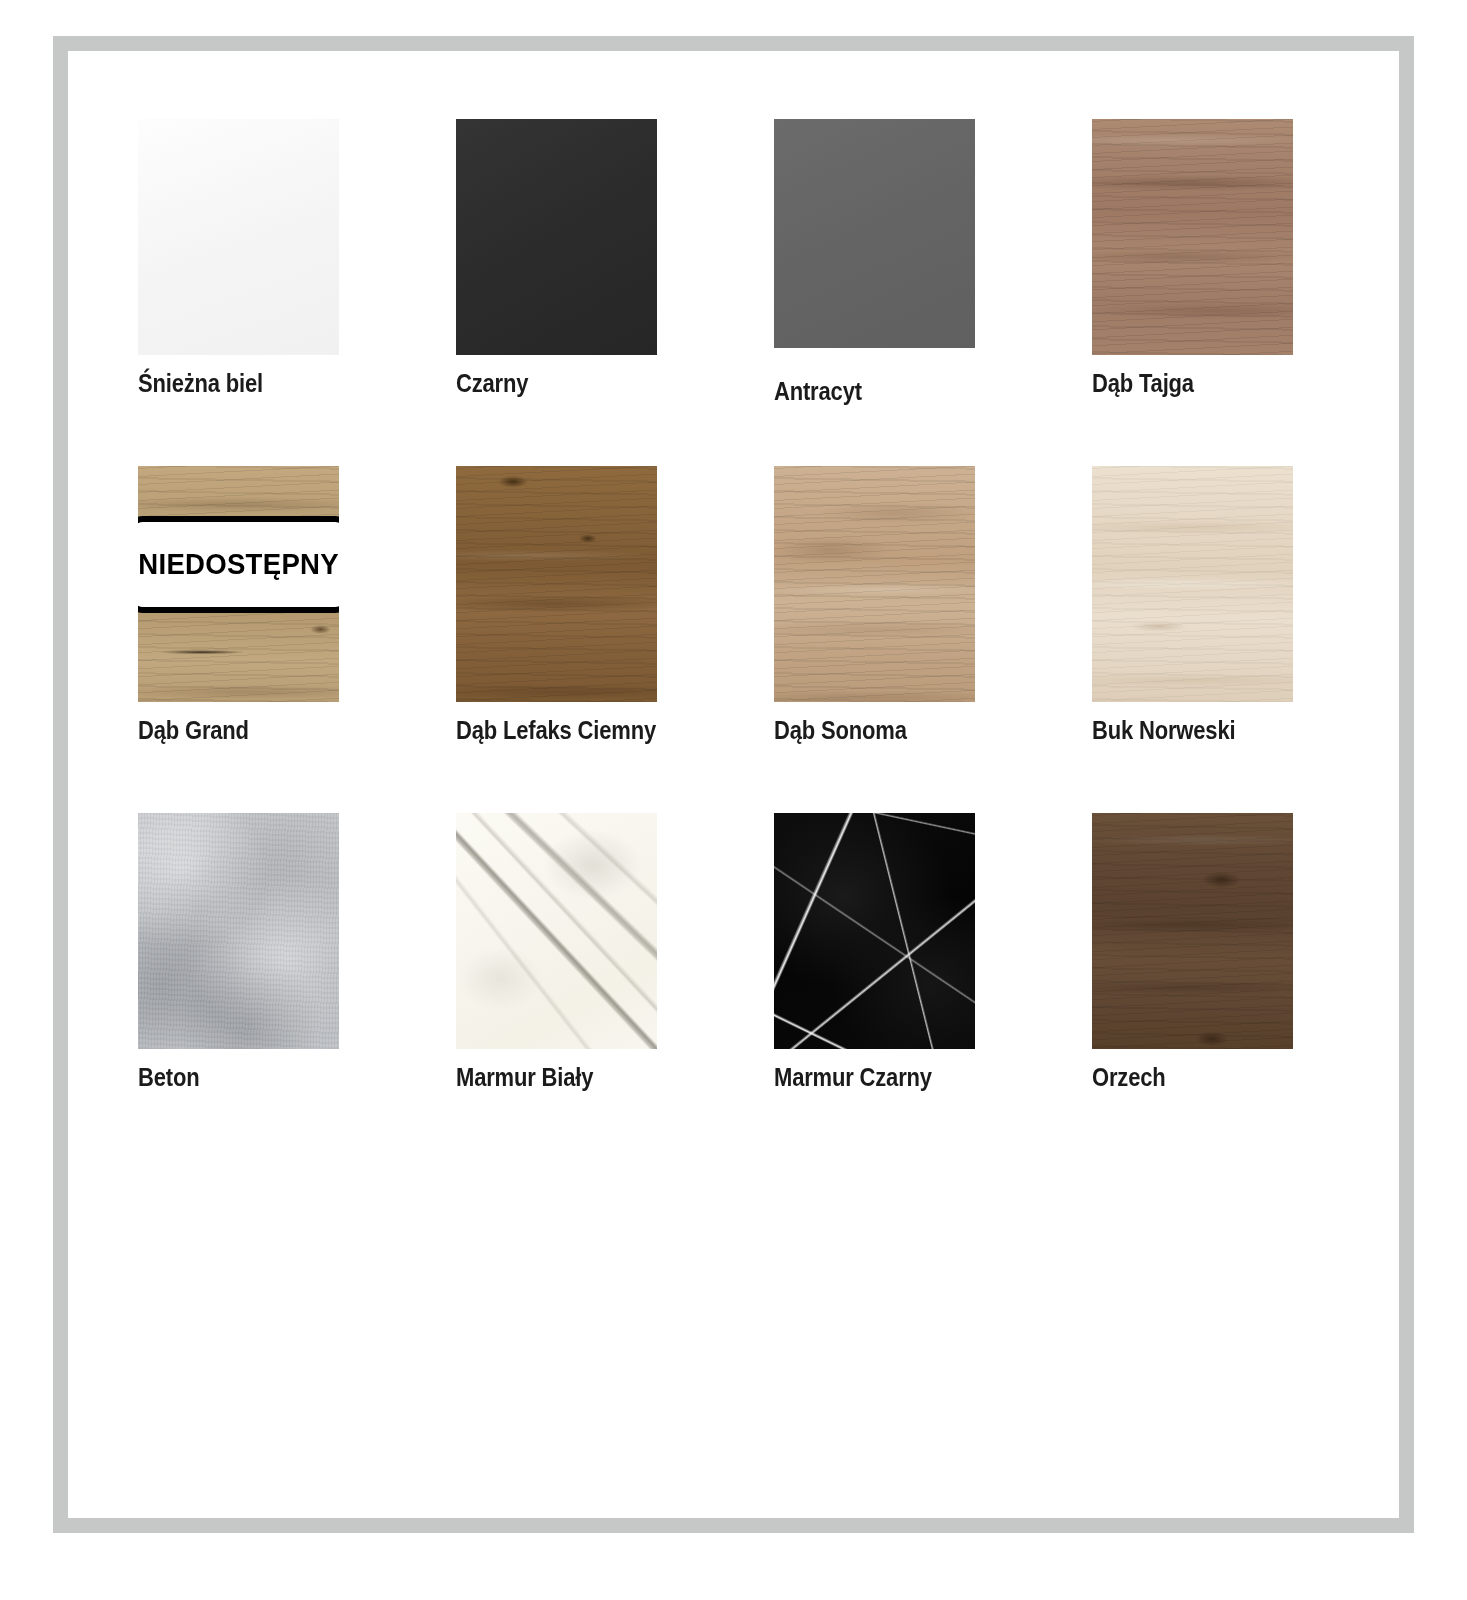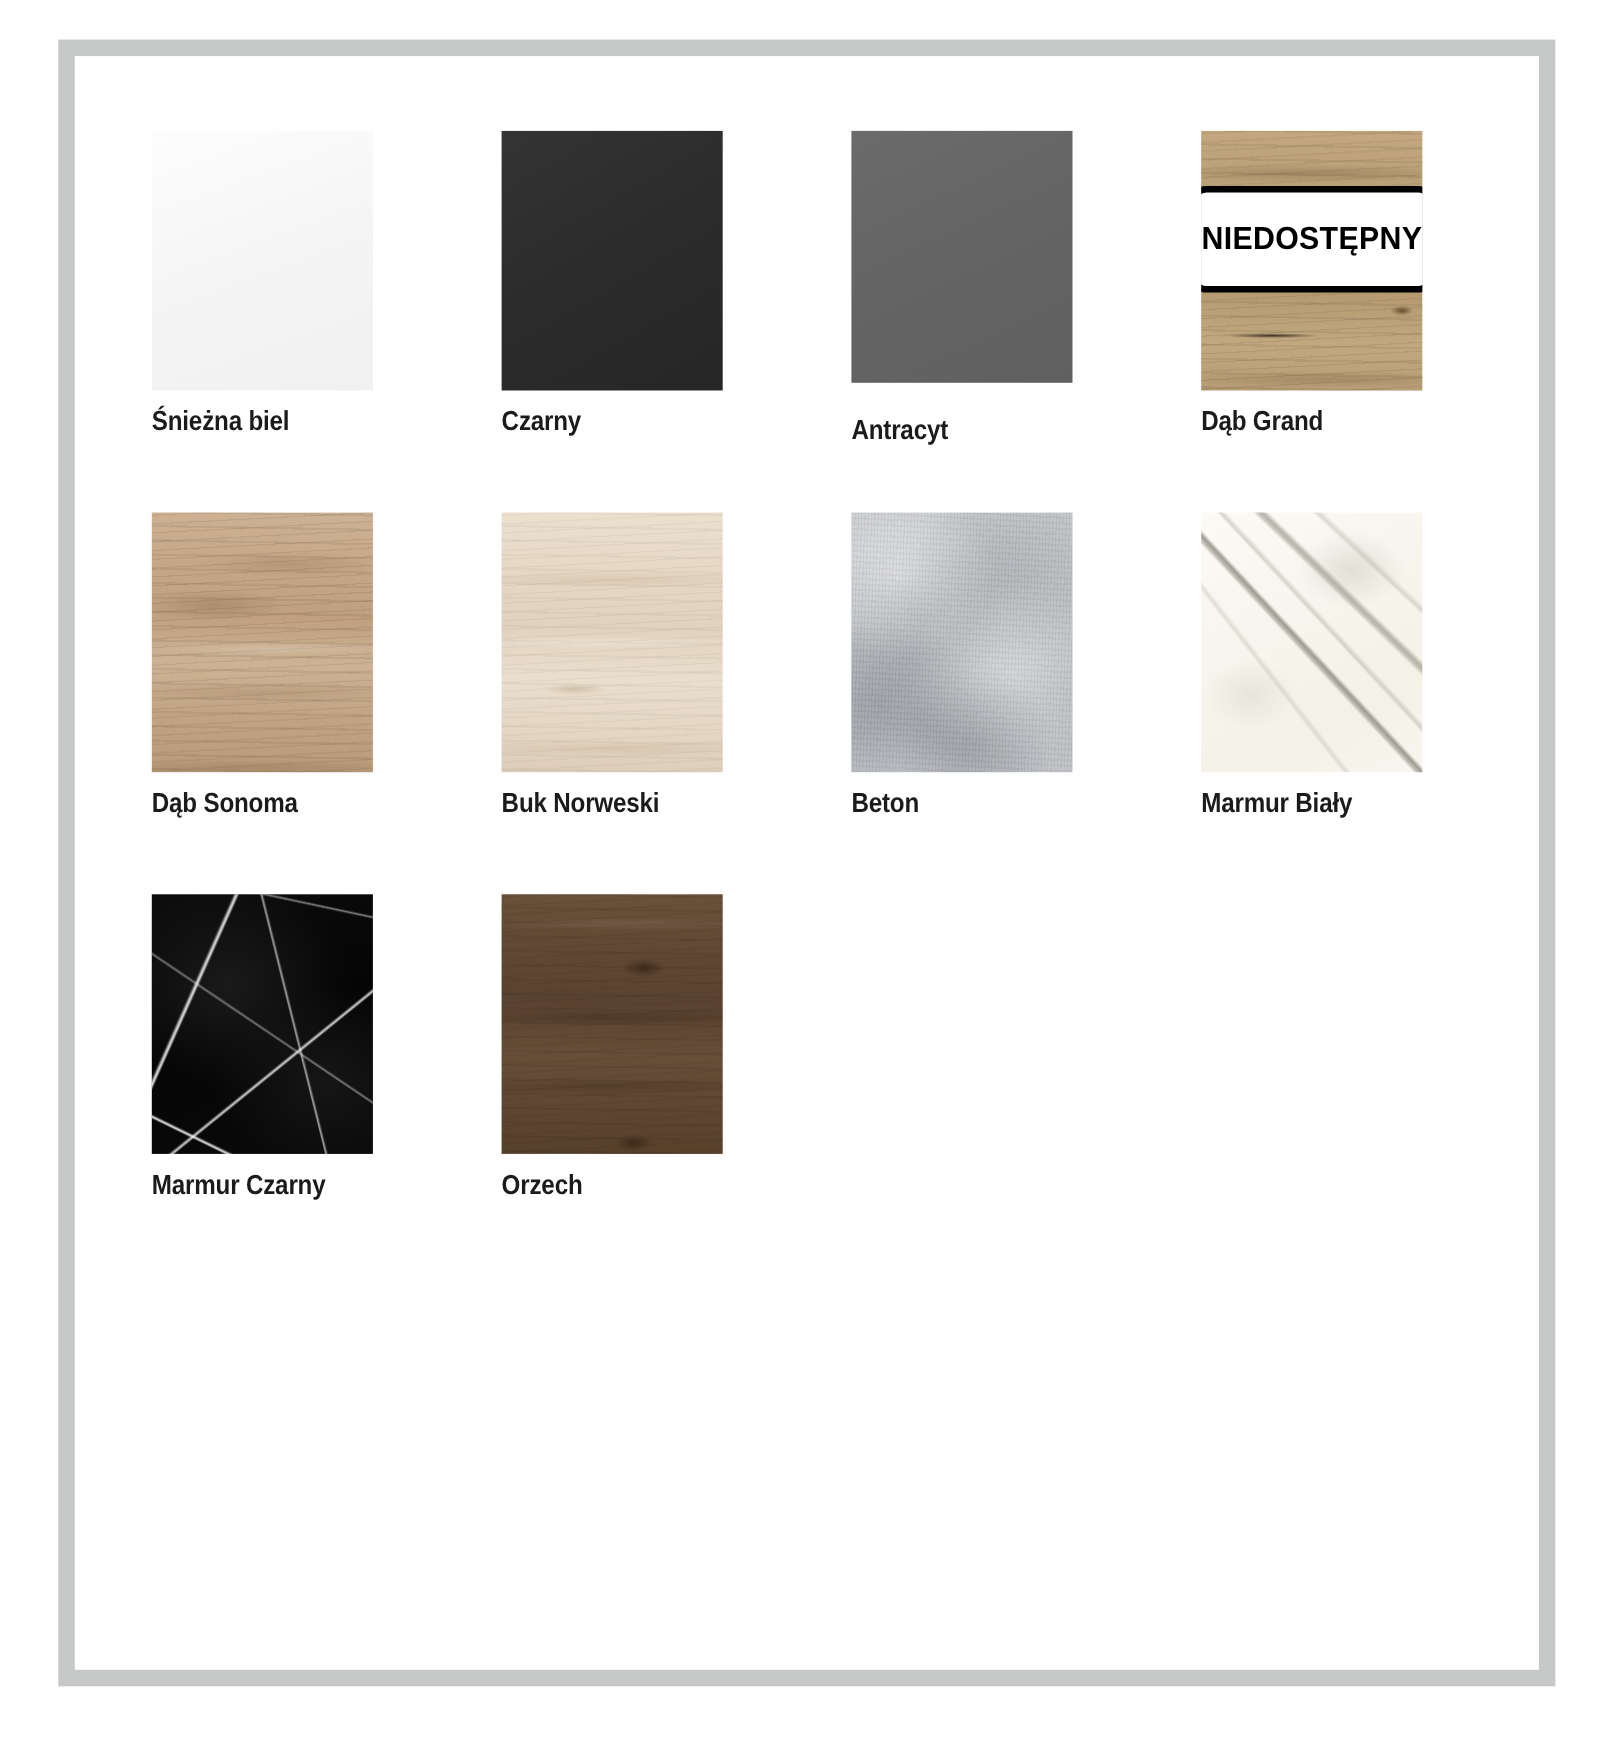--- a/index.html
+++ b/index.html
@@ -353,30 +353,38 @@
     </div>
 
 
     <div class="cell tall">
       <div class="swatch tex-antracyt"></div>
       <div class="label">Antracyt</div>
     </div>
 
 
 
+    <div class="cell">
+      <div class="swatch wood tex-tajga"></div>
+      <div class="label">Dąb Tajga</div>
+    </div>
 
     <div class="cell">
       <div class="swatch wood tex-grand">
         <div class="badge">
           <span class="badge-text">NIEDOSTĘPNY</span>
         </div>
       </div>
       <div class="label">Dąb Grand</div>
     </div>
 
+    <div class="cell">
+      <div class="swatch wood tex-lefaks"></div>
+      <div class="label">Dąb Lefaks Ciemny</div>
+    </div>
 
 
     <div class="cell">
       <div class="swatch wood tex-sonoma"></div>
       <div class="label">Dąb Sonoma</div>
     </div>
 
     <div class="cell">
       <div class="swatch wood tex-buk"></div>
       <div class="label">Buk Norweski</div>

